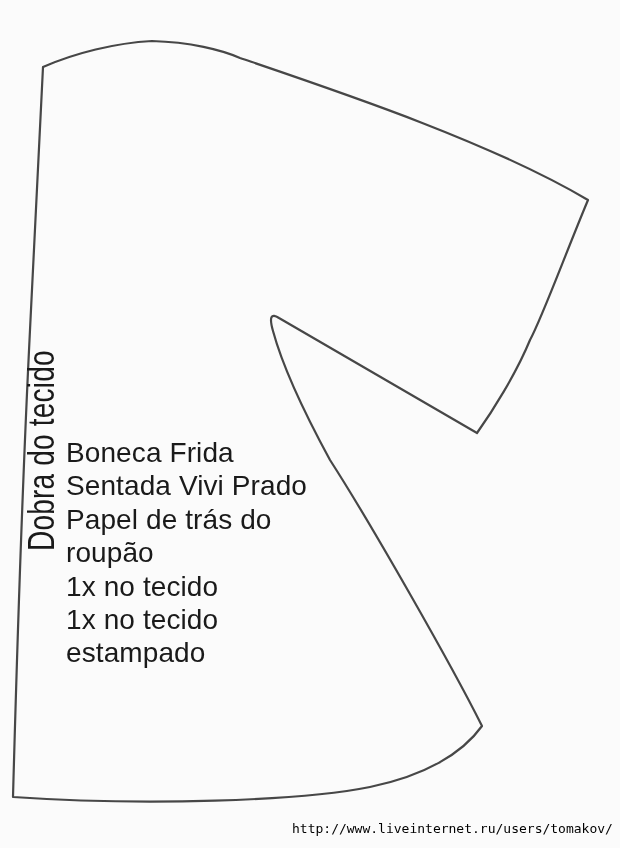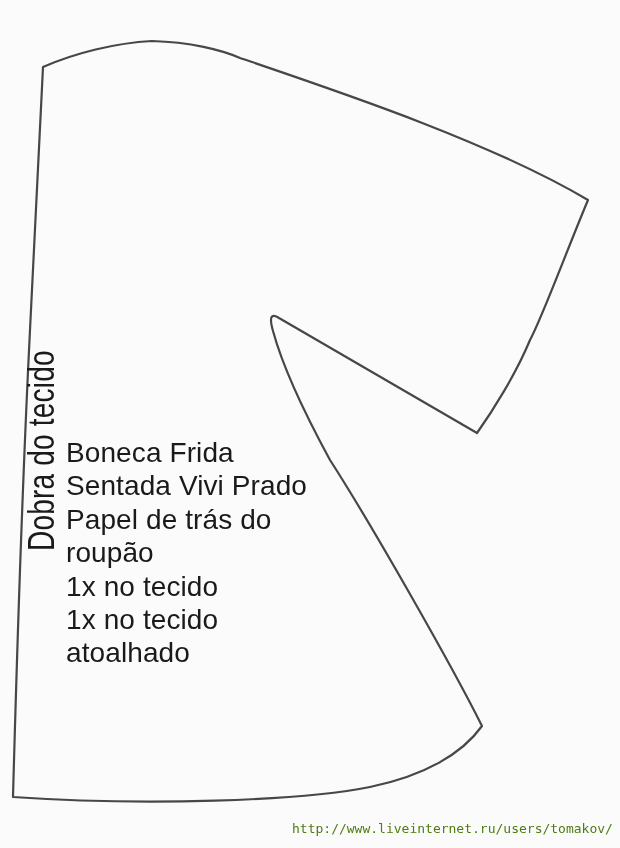--- a/index.html
+++ b/index.html
@@ -74,18 +74,18 @@
 
   <div class="fold-label">Dobra do tecido</div>
 
   <div class="annotation">
     <div>Boneca Frida</div>
     <div>Sentada Vivi Prado</div>
     <div>Papel de trás do</div>
     <div>roupão</div>
     <div>1x no tecido</div>
     <div>1x no tecido</div>
-    <div>atoalhado</div>
+    <div>estampado</div>
   </div>
 
-  <div class="watermark" style="color: #4d7c0f;">http://www.liveinternet.ru/users/tomakov/</div>
+  <div class="watermark" style="color: #000000;">http://www.liveinternet.ru/users/tomakov/</div>
 
 </div>
 
 </body></html>

